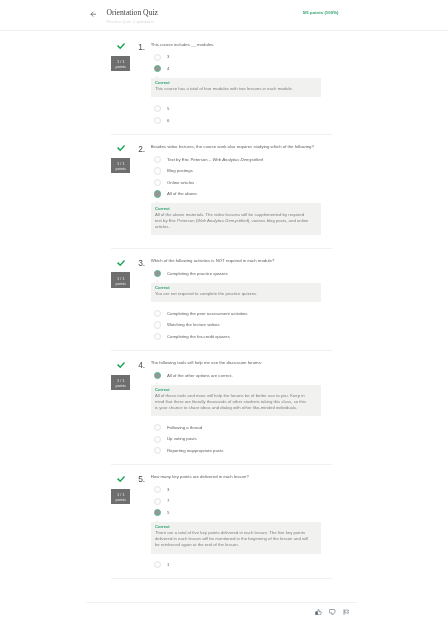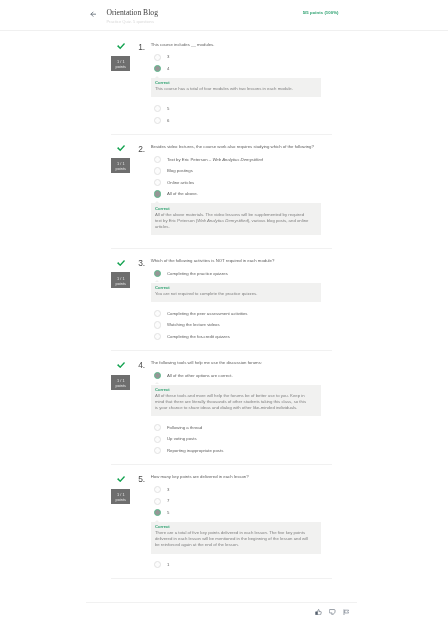--- a/index.html
+++ b/index.html
@@ -44,21 +44,21 @@
 </style>
 </head>
 <body>
 
 <div id="app">
 <div class="header">
  <span class="back-btn"><svg width="6.4" height="6.4" viewBox="0 0 24 24">
           <path d="M22 12 H4 M11.5 4 L3.5 12 L11.5 20" stroke="#44505c" stroke-width="2.6" fill="none" stroke-linecap="round" stroke-linejoin="round"></path>
         </svg></span>
  <div class="head-text">
-  <div class="htitle">Orientation Blog</div>
+  <div class="htitle">Orientation Quiz</div>
   <div class="hsub">Practice Quiz. 5 questions</div>
  </div>
  <div class="score" style="color: rgb(42, 160, 110);">5/5 points (100%)</div>
 </div>
 <div class="content">
 <div class="q">
   <span class="check"><svg width="8.1" height="6.3" viewBox="0 0 16.2 12.6">
             <path d="M0.2 6.5 L2.4 3.9 L6.3 8.3 L14.1 0.2 L16.0 2.2 L6.5 12.3 Z" fill="#11a24f"></path>
           </svg></span>
   <div class="badge">

